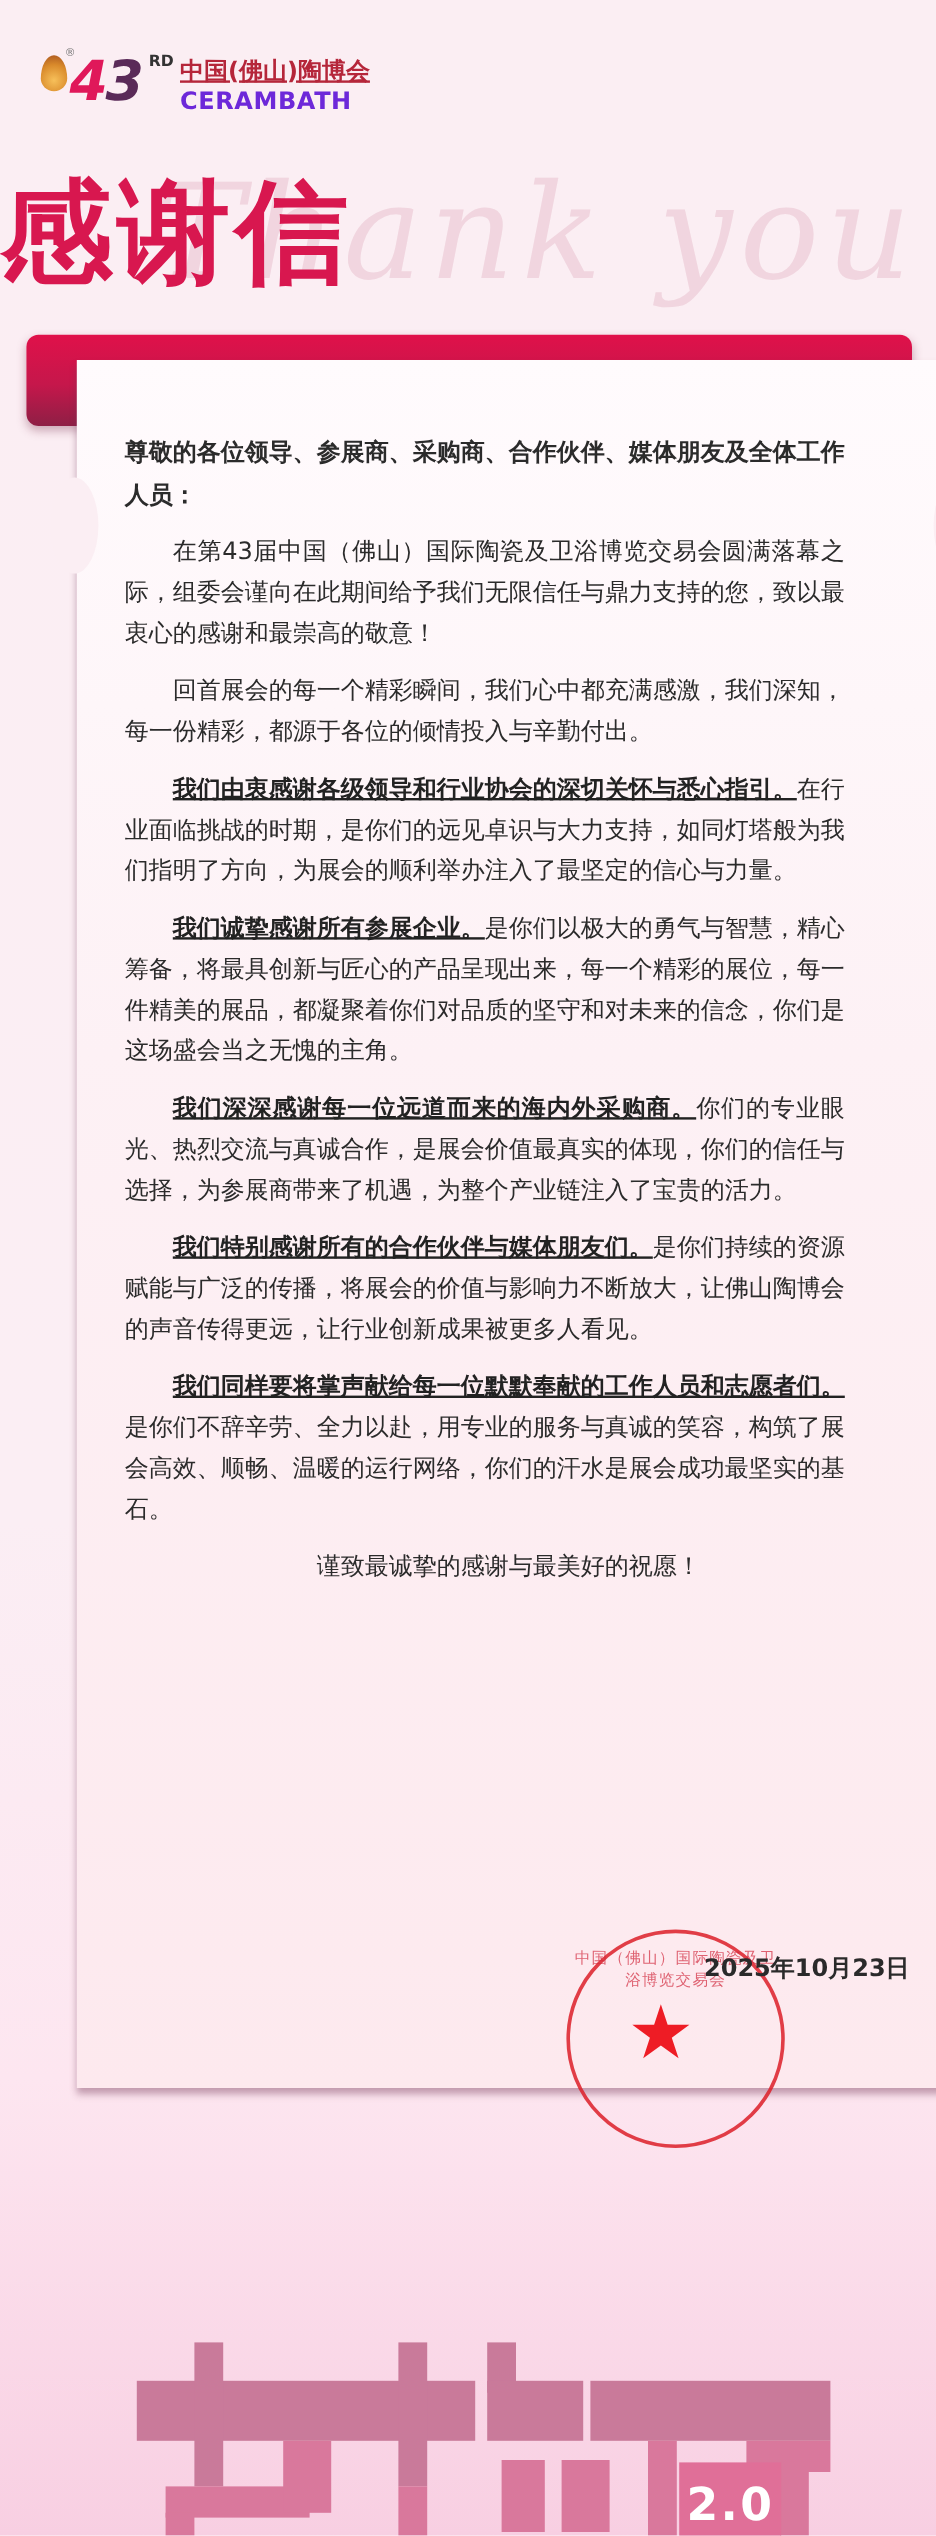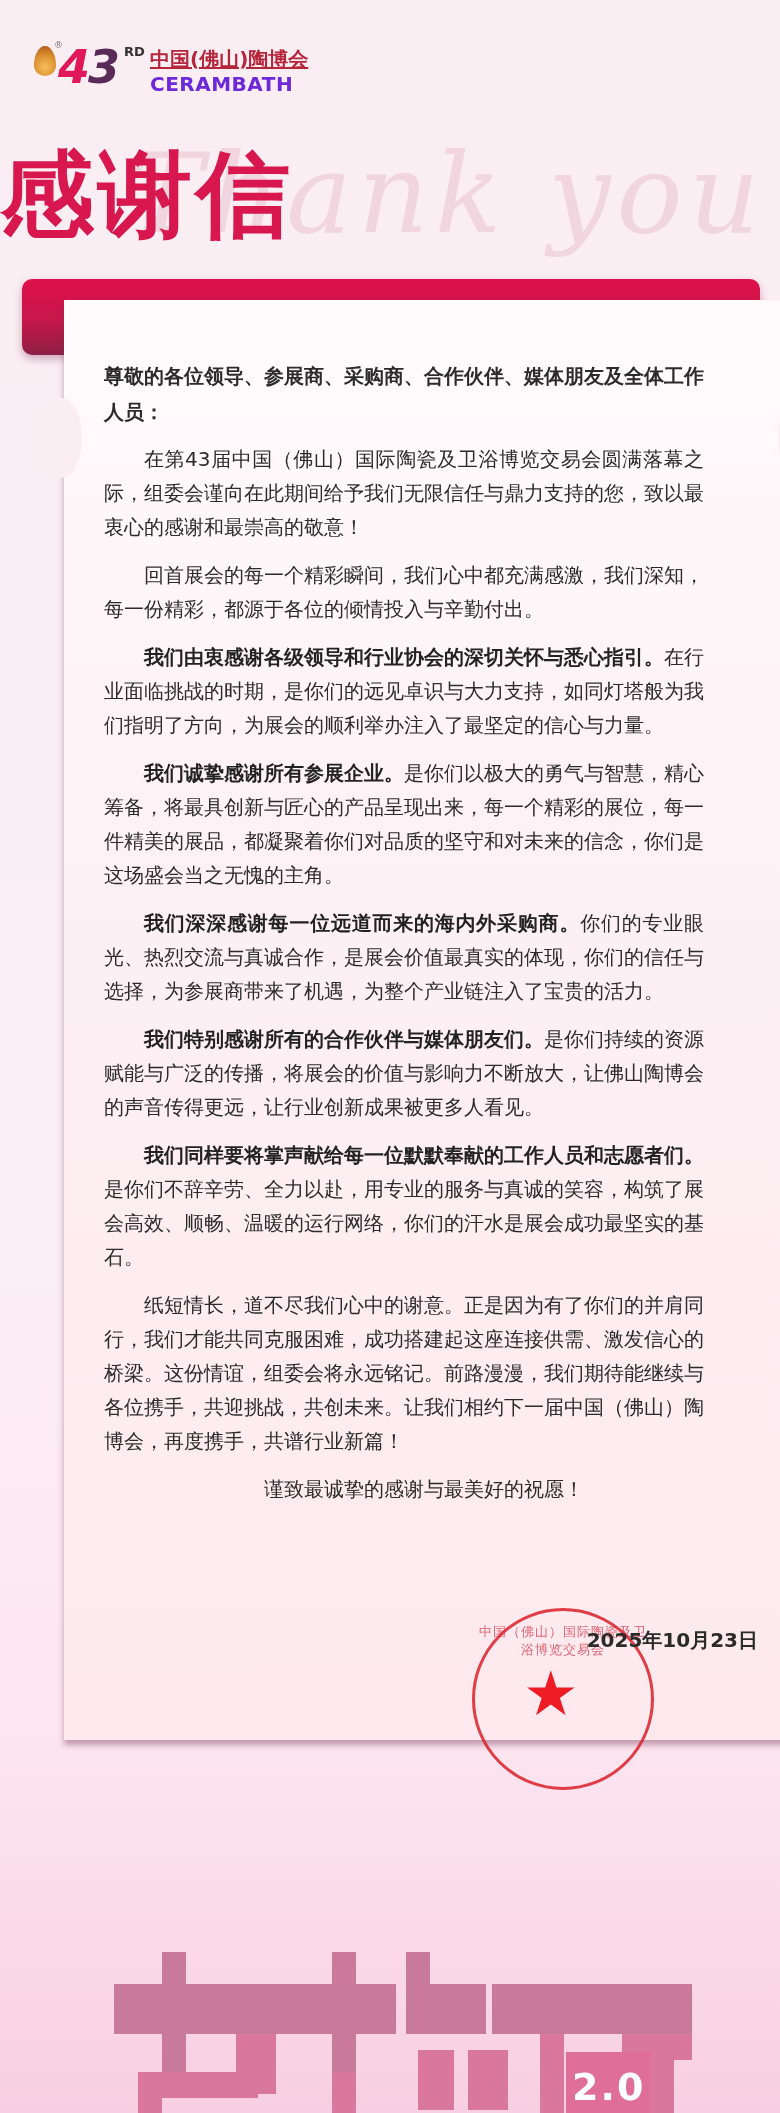--- a/index.html
+++ b/index.html
@@ -31,21 +31,21 @@
     .card { position:absolute; left:64px; top:300px; width:732px; height:1440px;
       background: linear-gradient(180deg, #fffbfd 0%, #fdf1f5 40%, #fde9ee 100%);
       box-shadow: 0 5px 6px rgba(120,60,90,0.45); }
     .notch { position:absolute; top:98px; width:40px; height:80px; border-radius:50%; background:#fbeef3; }
     .notch.l { left:-22px; }
     .notch.r { right:-22px; }
 
     .letter { position:absolute; left:40px; top:58px; width:600px; color:#2b2b2b; font-size:20px; line-height:34px; }
     .salutation { font-weight:bold; margin:0 0 12px 0; line-height:36px; }
     .para { margin:0 0 14px 0; text-indent:2em; text-align:justify; }
-    .para b { font-weight:bold; color:#222; }
+    .para b { font-weight:bold; color:#222;text-decoration:underline; }
     .closing { margin:0; text-indent:2em;text-align:center; }
     .sign { position:absolute; right:38px; top:1305px; text-align:right; font-weight:bold; font-size:20px; color:#2a2a2a; line-height:34px; }
     .sign .date { margin-top:18px; }
     .seal { position:absolute; left:408px; top:1308px; width:176px; height:176px; border-radius:50%;
       border:3px solid rgba(220,30,40,0.85); }
     .seal-star { position:absolute; left:48px; top:52px; font-size:62px; line-height:62px; color:#ee1c25; }
     .seal-text { position:absolute; left:0; top:12px; width:176px; text-align:center; font-size:13px;
       color:rgba(210,40,60,0.7); letter-spacing:1px; }
 
     .poster { position:absolute; left:110px; top:1925px; width:540px; height:188px; }
@@ -78,21 +78,20 @@
   <div class="letter">
     <p class="salutation">尊敬的各位领导、参展商、采购商、合作伙伴、媒体朋友及全体工作人员：</p>
     <div id="paras">
         <p class="para"><span>在第43届中国（佛山）国际陶瓷及卫浴博览交易会圆满落幕之际，组委会谨向在此期间给予我们无限信任与鼎力支持的您，致以最衷心的感谢和最崇高的敬意！</span></p>
         <p class="para"><span>回首展会的每一个精彩瞬间，我们心中都充满感激，我们深知，每一份精彩，都源于各位的倾情投入与辛勤付出。</span></p>
         <p class="para"><b>我们由衷感谢各级领导和行业协会的深切关怀与悉心指引。</b><span>在行业面临挑战的时期，是你们的远见卓识与大力支持，如同灯塔般为我们指明了方向，为展会的顺利举办注入了最坚定的信心与力量。</span></p>
         <p class="para"><b>我们诚挚感谢所有参展企业。</b><span>是你们以极大的勇气与智慧，精心筹备，将最具创新与匠心的产品呈现出来，每一个精彩的展位，每一件精美的展品，都凝聚着你们对品质的坚守和对未来的信念，你们是这场盛会当之无愧的主角。</span></p>
         <p class="para"><b>我们深深感谢每一位远道而来的海内外采购商。</b><span>你们的专业眼光、热烈交流与真诚合作，是展会价值最真实的体现，你们的信任与选择，为参展商带来了机遇，为整个产业链注入了宝贵的活力。</span></p>
         <p class="para"><b>我们特别感谢所有的合作伙伴与媒体朋友们。</b><span>是你们持续的资源赋能与广泛的传播，将展会的价值与影响力不断放大，让佛山陶博会的声音传得更远，让行业创新成果被更多人看见。</span></p>
         <p class="para"><b>我们同样要将掌声献给每一位默默奉献的工作人员和志愿者们。</b><span>是你们不辞辛劳、全力以赴，用专业的服务与真诚的笑容，构筑了展会高效、顺畅、温暖的运行网络，你们的汗水是展会成功最坚实的基石。</span></p>
-        <p class="para"><span>纸短情长，道不尽我们心中的谢意。正是因为有了你们的并肩同行，我们才能共同克服困难，成功搭建起这座连接供需、激发信心的桥梁。这份情谊，组委会将永远铭记。前路漫漫，我们期待能继续与各位携手，共迎挑战，共创未来。让我们相约下一届中国（佛山）陶博会，再度携手，共谱行业新篇！</span></p>
       </div>
     <p class="closing">谨致最诚挚的感谢与最美好的祝愿！</p>
   </div>
 
   <div class="seal">
     <div class="seal-text">中国（佛山）国际陶瓷及卫浴博览交易会</div>
     <div class="seal-star">★</div>
   </div>
 
   <div class="sign">

